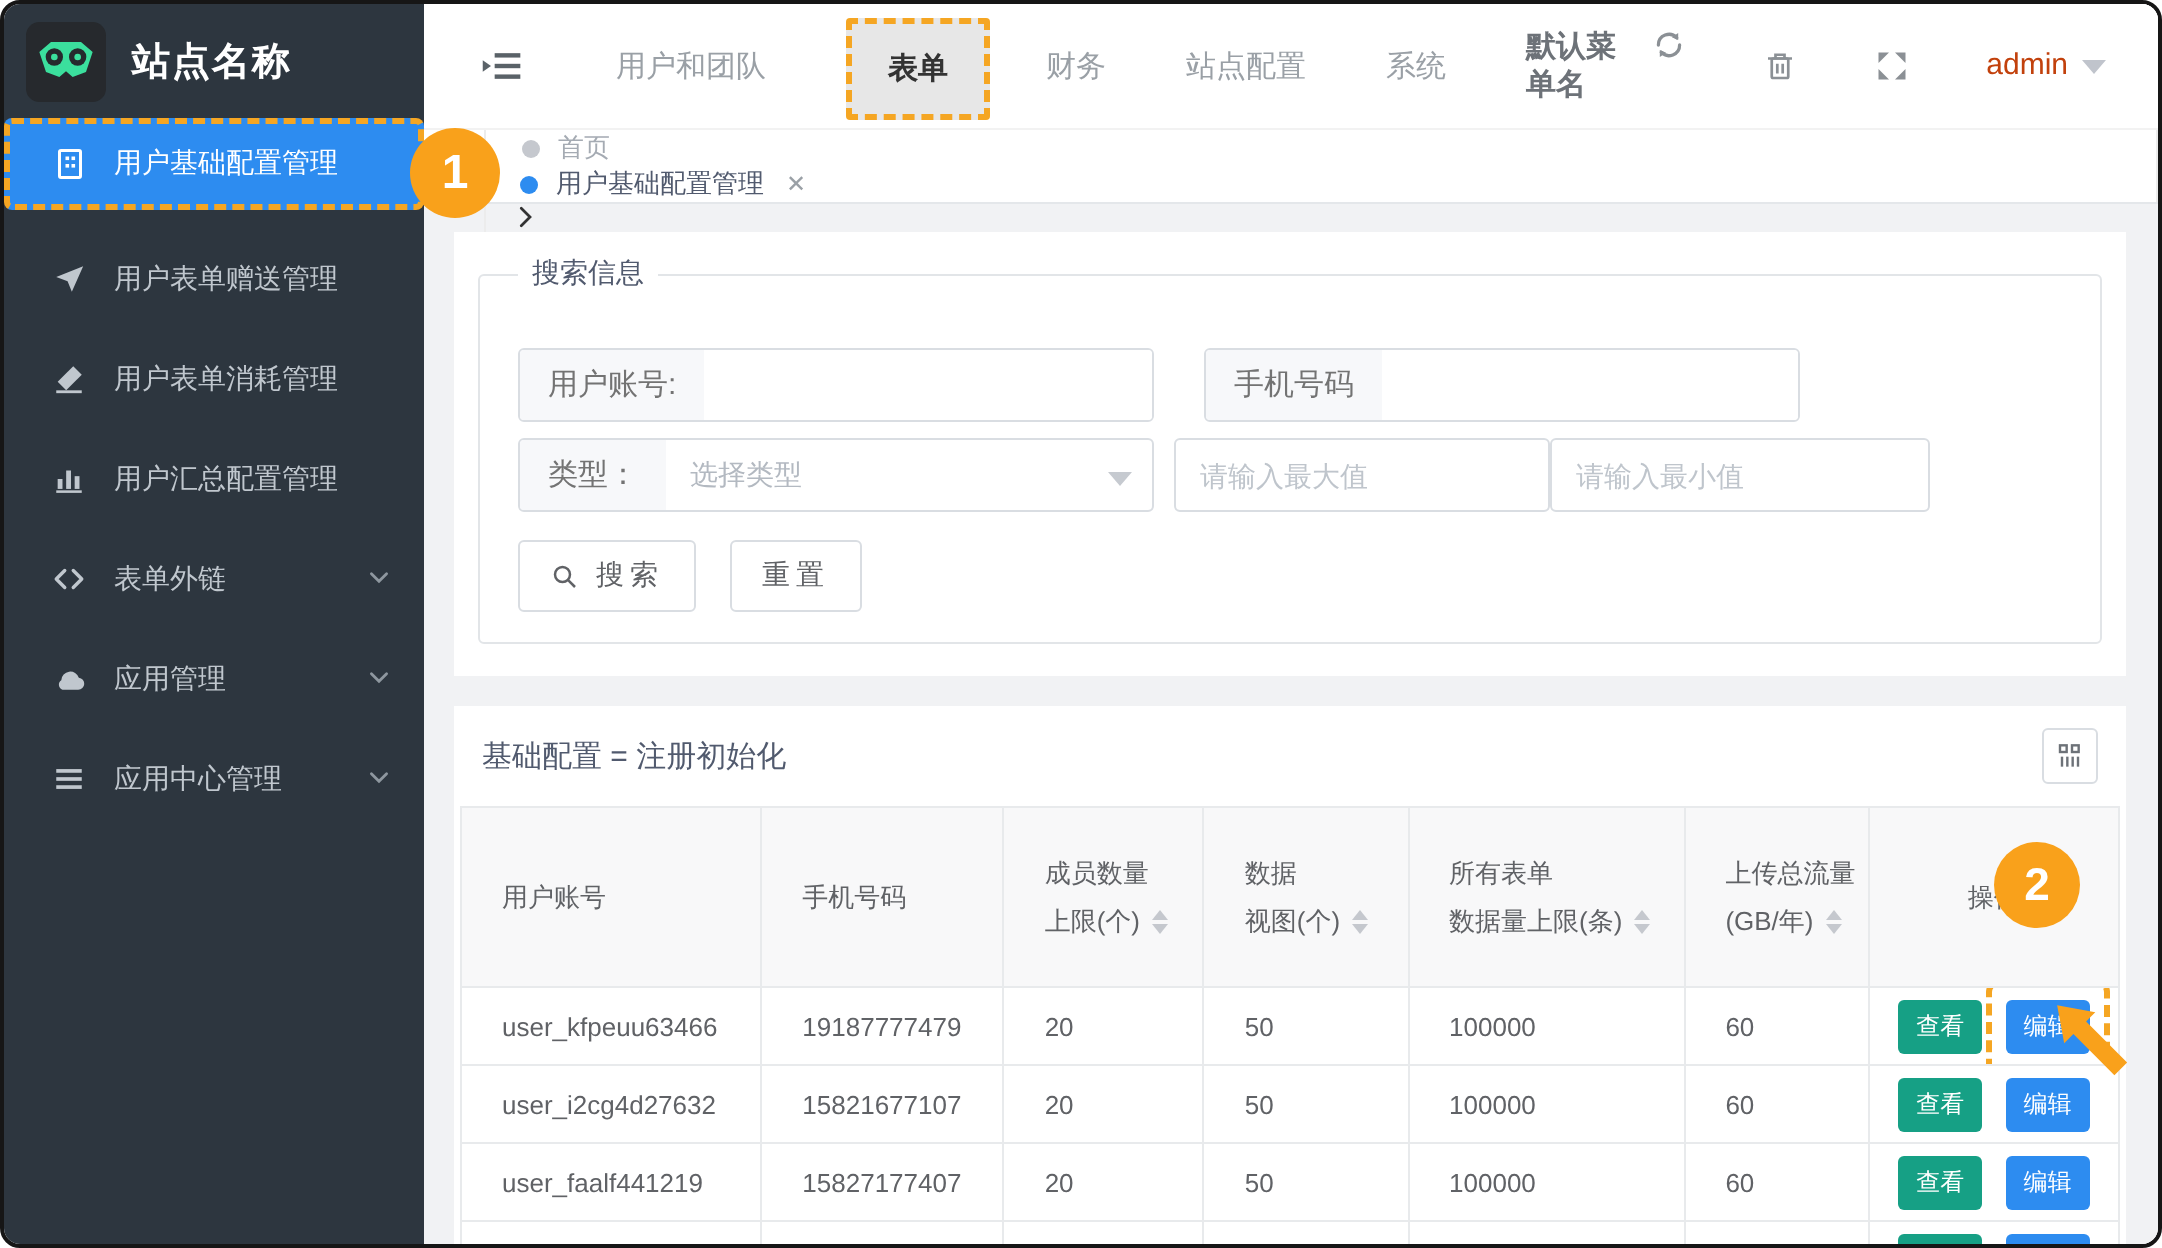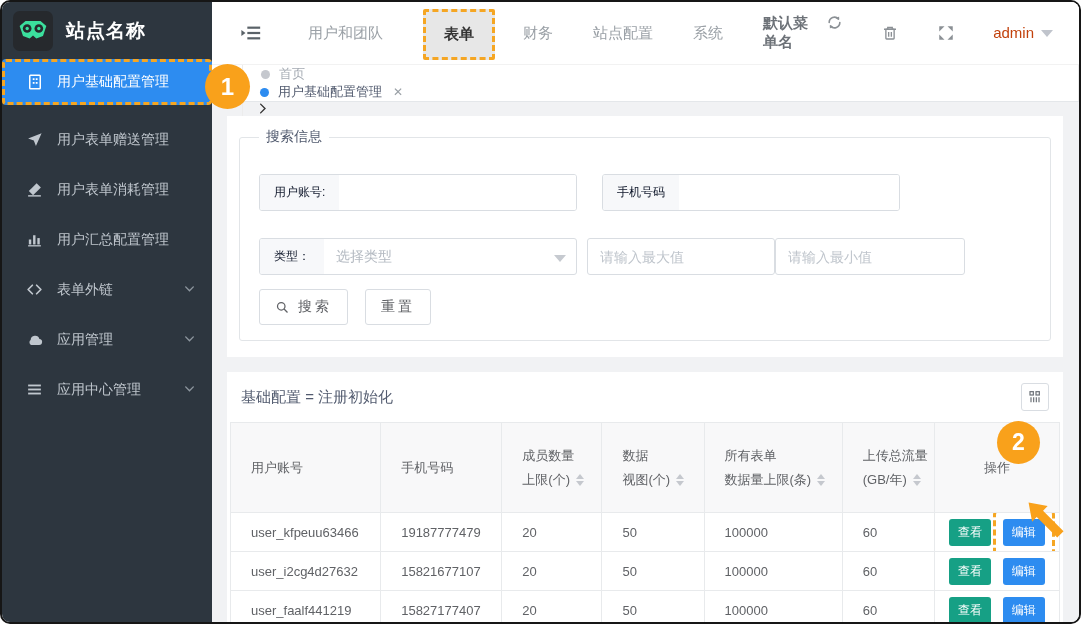--- a/index.html
+++ b/index.html
@@ -57,24 +57,24 @@
   .tab-spacer{ flex:1; }
   .tab-btn{ width:40px; display:flex; align-items:center; justify-content:center;
     border-left:1px solid #ececec; color:#333; cursor:pointer; }
 
   .content{ flex:1; padding:14px 16px 0 15px; overflow:hidden; }
 
   
   .search-card{ background:#fff; padding:12px 12px 16px; margin-bottom:15px; }
   fieldset{ border:1px solid #e2e5e8; border-radius:3px; padding:14px 19px 15px; }
   legend{ font-size:14px; color:#515a6e; padding:0 7px; margin-left:0;font-family:Liberation Mono, monospace; }
-  .frow{ display:flex; align-items:center; margin-top:27px; }
+  .frow{ display:flex; align-items:center; margin-top:8px; }
   .frow.first{ margin-top:14px; }
   .fgroup{ display:flex; height:37px; border:1px solid #d9dde2; border-radius:3px; background:#fff; overflow:hidden; }
-  .flabel{ background:#f7f8fa; display:flex; align-items:center; padding:0 14px; color:#0f172a; font-size:12px; white-space:nowrap; }
+  .flabel{ background:#f7f8fa; display:flex; align-items:center; padding:0 14px; color:#737373; font-size:15px; white-space:nowrap; }
   .fgroup input{ border:none; outline:none; padding:0 12px; font-size:14px; color:#515a6e; flex:1; min-width:0; background:#fff; font-family:inherit;}
   .fgroup.account{ width:318px; margin-right:25px; }
   .fgroup.phone{ width:298px; }
   .fgroup.type{ width:318px; margin-right:10px; }
   .select-box{ flex:1; position:relative; display:flex; align-items:center; padding:0 12px; color:#b3b9c1; font-size:14px; cursor:pointer; }
   .select-caret{ position:absolute; right:10px; bottom:6px; width:0; height:0;
     border:6px solid transparent; border-top:7px solid #c6cad0; }
   .solo-input{ height:37px; border:1px solid #d9dde2; border-radius:3px; padding:0 12px;
     font-size:14px; color:#515a6e; outline:none; font-family:inherit; }
   .solo-input::placeholder, .fgroup input::placeholder{ color:#bfc5cc; }

